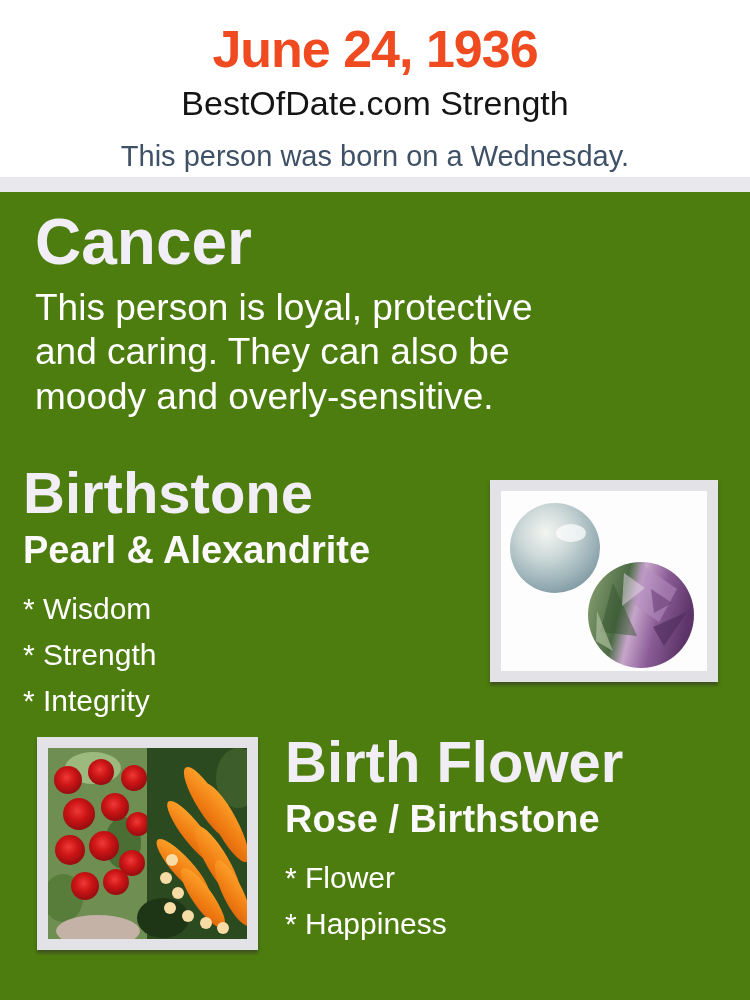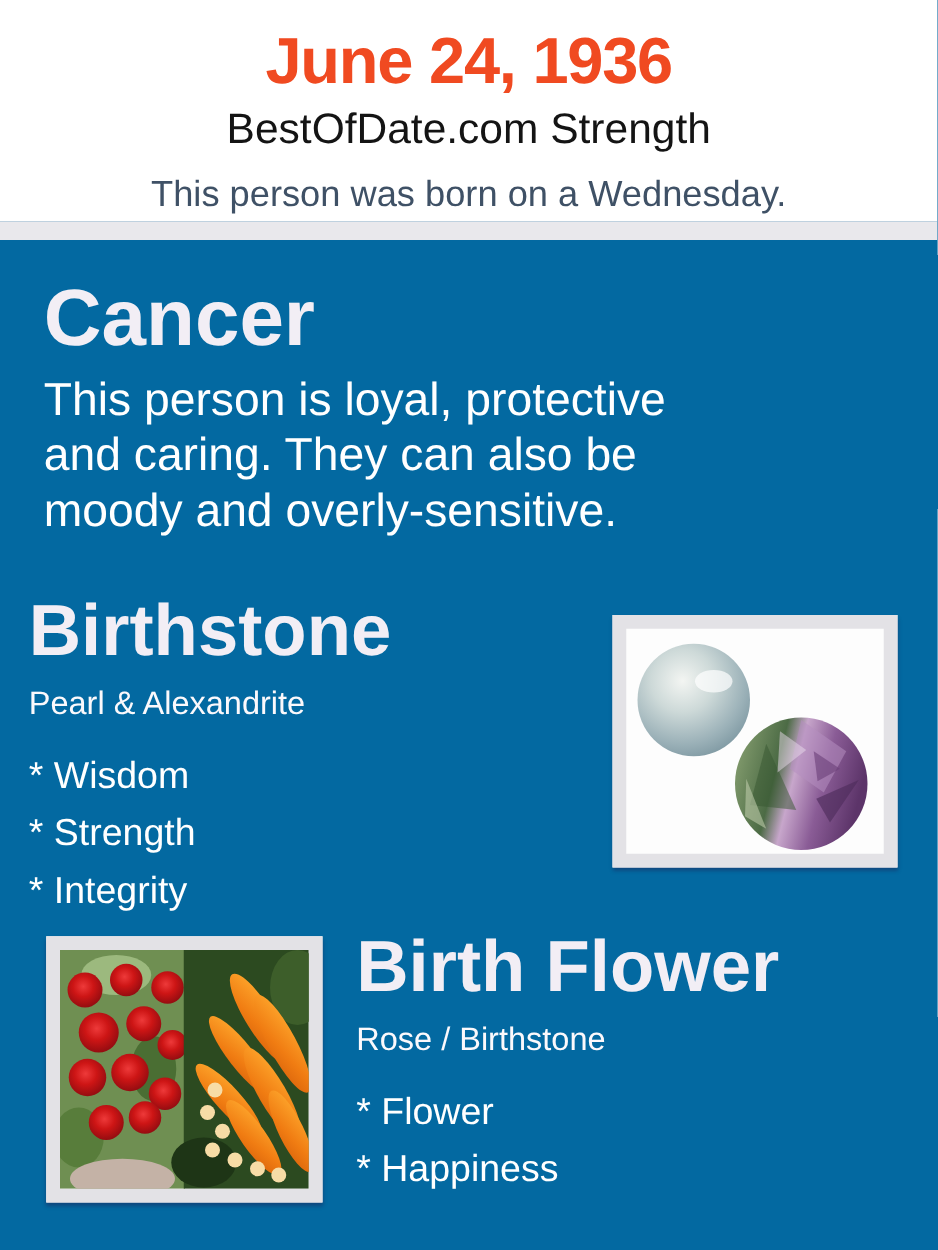--- a/index.html
+++ b/index.html
@@ -1,21 +1,21 @@
 <!DOCTYPE html>
 <html><head>
 <meta charset="utf-8">
 <style>
   html, body { margin: 0; padding: 0; }
   .page {
     position: relative;
     width: 750px;
     height: 1000px;
     overflow: hidden;
-    background: #0369a1;
+    background: #4d7c0f;
     font-family: "Liberation Sans", sans-serif;
     -webkit-font-smoothing: antialiased;
   }
 
   
   .header {
     height: 177px;
     background: #ffffff;
     text-align: center;
     overflow: hidden;
@@ -47,21 +47,20 @@
   .divider-strip {
     height: 15px;
     background: #e9e8ec;
   }
 
   
   .details {
     position: relative;
     height: 740px;
     color: #ffffff;
-    margin-top: 12px;
   }
   .zodiac-title {
     position: absolute;
     left: 35px;
     top: 14px;
     margin: 0;
     font-size: 64px;
     line-height: 1.15;
     font-weight: 700;
     color: #f2eef5;
@@ -85,23 +84,23 @@
 
   .info-heading {
     margin: 0;
     font-size: 58px;
     line-height: 1.15;
     font-weight: 700;
     color: #f2eef5;
   }
   .info-sub {
     margin: 0;
-    font-size: 26px;
+    font-size: 38px;
     line-height: 46px;
-    font-weight: 400;
+    font-weight: 700;
     color: #fbf9fc;
   }
   .traits {
     list-style: none;
     margin: 13px 0 0 0;
     padding: 0;
     font-size: 30px;
     font-weight: 400;
     color: #ffffff;
   }

